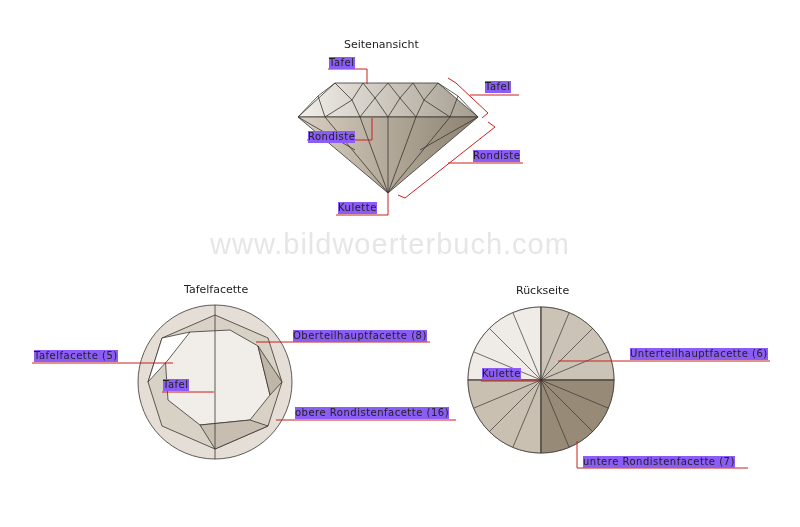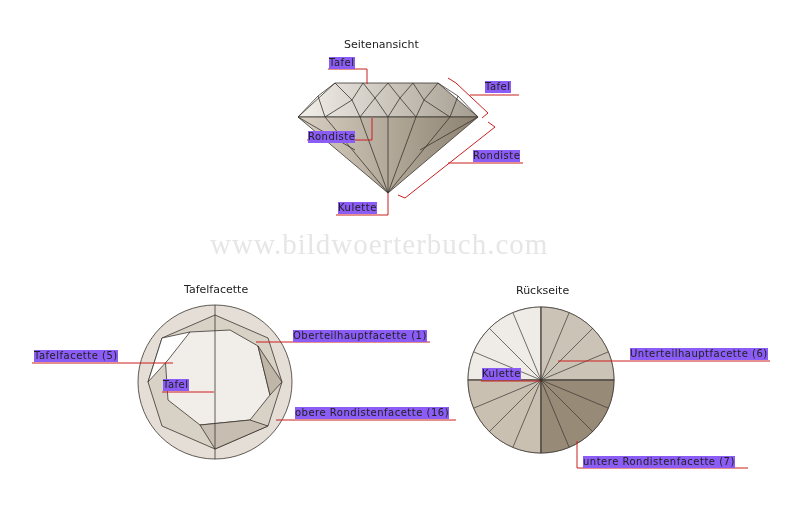--- a/index.html
+++ b/index.html
@@ -2,21 +2,21 @@
 <html><head>
 <meta charset="utf-8">
 <style>
   html, body { margin: 0; padding: 0; background: #ffffff; }
   body { width: 800px; height: 527px; position: relative; overflow: hidden;
          font-family: "DejaVu Sans", sans-serif; }
   .lbl { position: absolute; font-size: 10px; color: #222; letter-spacing: 0.5px;
          background: #8b5cf6; white-space: nowrap; line-height: 12px; }
   .title { position: absolute; font-size: 11px; color: #222; white-space: nowrap; }
   .watermark { position: absolute; left: 210px; top: 228px; font-size: 29px;
-               color: #e6e6e6; font-family: Liberation Serif, serif; letter-spacing: 1px; }
+               color: #e6e6e6; font-family: Liberation Sans, sans-serif; letter-spacing: 1px; }
   svg { position: absolute; left: 0; top: 0; }
 </style>
 </head>
 <body>
 
 <div class="watermark">www.bildwoerterbuch.com</div>
 
 <svg width="800" height="527">
   <defs>
     <linearGradient id="crownG" x1="0" x2="1">
@@ -97,20 +97,20 @@
 
 <div class="title" style="left:344px;top:38px">Seitenansicht</div>
 <div class="lbl" style="left:329px;top:57px">Tafel</div>
 <div class="lbl" style="left:485px;top:81px">Tafel</div>
 <div class="lbl" style="left:308px;top:131px">Rondiste</div>
 <div class="lbl" style="left:473px;top:150px">Rondiste</div>
 <div class="lbl" style="left:338px;top:202px">Kulette</div>
 
 <div class="title" style="left:184px;top:283px">Tafelfacette</div>
 <div class="lbl" style="left:34px;top:350px">Tafelfacette (5)</div>
-<div class="lbl" style="left:293px;top:330px">Oberteilhauptfacette (1)</div>
+<div class="lbl" style="left:293px;top:330px">Oberteilhauptfacette (8)</div>
 <div class="lbl" style="left:163px;top:379px">Tafel</div>
 <div class="lbl" style="left:295px;top:407px">obere Rondistenfacette (16)</div>
 
 <div class="title" style="left:516px;top:284px">Rückseite</div>
 <div class="lbl" style="left:630px;top:348px">Unterteilhauptfacette (6)</div>
 <div class="lbl" style="left:482px;top:368px">Kulette</div>
 <div class="lbl" style="left:583px;top:456px">untere Rondistenfacette (7)</div>
 
 </body></html>

